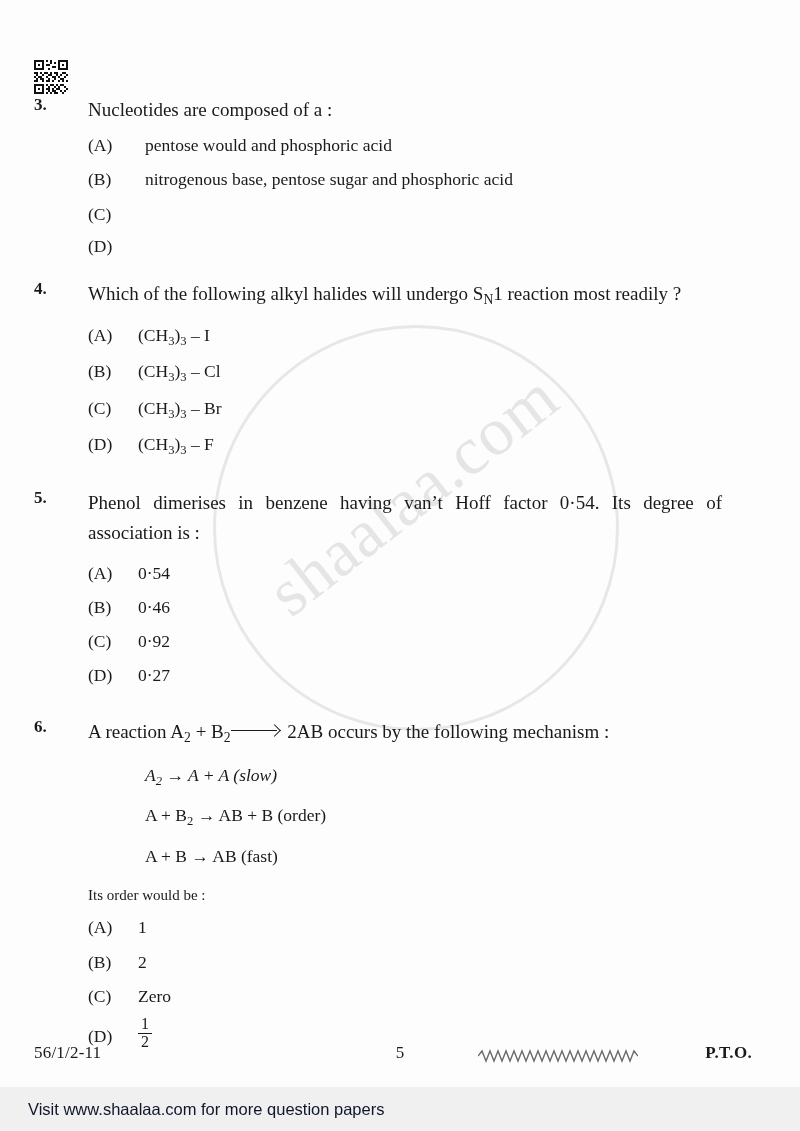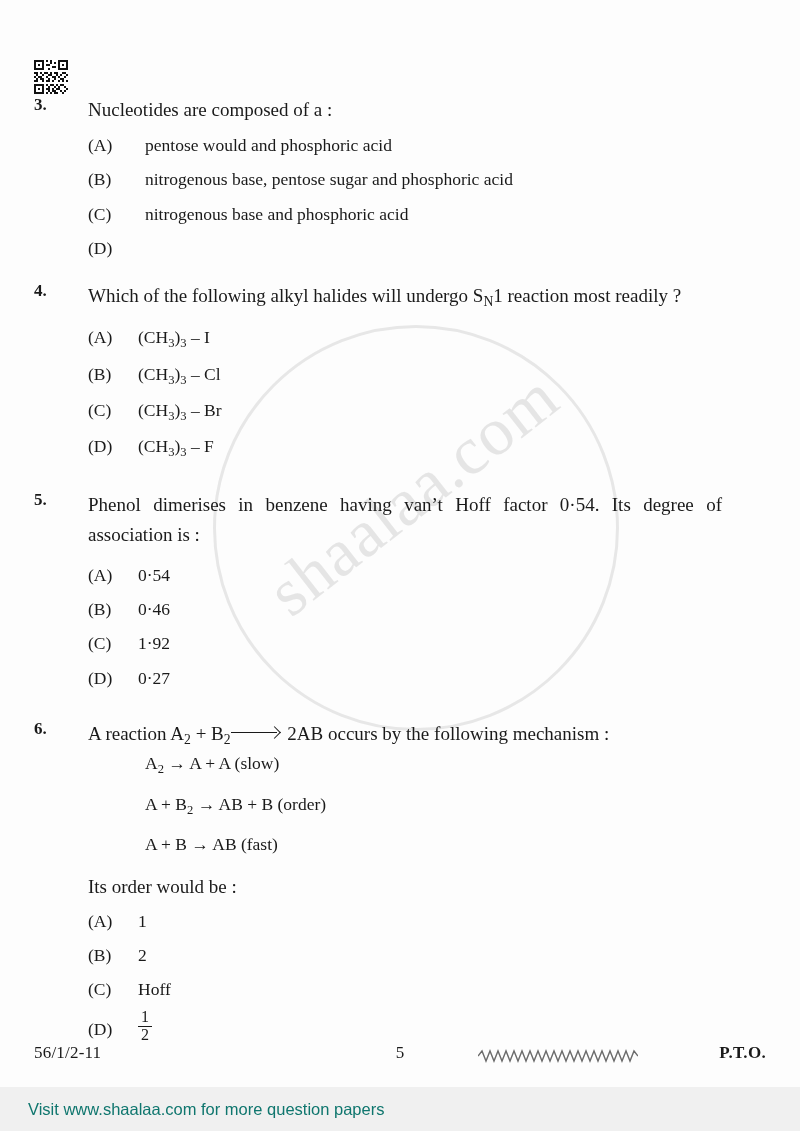--- a/index.html
+++ b/index.html
@@ -119,21 +119,21 @@
   .sub { font-size: 0.72em; vertical-align: -0.28em; }
 
   .mech {
     margin-left: 145px;
     font-size: 17.5px;
     line-height: 1.5;
     margin-bottom: 12px;
   }
   .mech-tail {
     margin-left: 88px;
-    font-size: 19px;
+    font-size: 15px;
     margin-top: 16px;
     margin-bottom: 10px;
   }
 
   .frac {
     display: inline-block;
     text-align: center;
     vertical-align: middle;
     line-height: 1.05;
     font-size: 16px;
@@ -192,42 +192,42 @@
   }
   .footer-squiggle {
     position: absolute;
     left: 478px;
     top: 6px;
     width: 160px;
     height: 14px;
   }
   .footer-pto {
     position: absolute;
-    right: 34px;
+    right: 48px;
     top: 0;
     font-size: 17px;
     font-weight: bold;
     letter-spacing: 0.3px;
   }
 
   .sitebar {
     position: absolute;
     left: 0;
     bottom: 0;
     width: 800px;
     height: 44px;
     background: #f0f0f0;
     display: flex;
     align-items: center;
   }
   .sitebar span {
     margin-left: 28px;
     font-family: "Liberation Sans", sans-serif;
     font-size: 16.5px;
-    color: #0f766e;
+    color: #0f172a;
   }
 </style>
 </head>
 <body>
 
 <div class="page">
 
   <div class="qr">
     <svg width="34" height="34" viewBox="0 0 17 17" shape-rendering="crispEdges">
       <rect width="17" height="17" fill="#ffffff"></rect>
@@ -315,21 +315,20 @@
         <div class="opt">
           <span class="opt-label">(A)</span>
           <span class="opt-body">pentose would and phosphoric acid</span>
         </div>
         <div class="opt">
           <span class="opt-label">(B)</span>
           <span class="opt-body">nitrogenous base, pentose sugar and phosphoric acid</span>
         </div>
         <div class="opt">
           <span class="opt-label">(C)</span>
-          <span class="opt-body">nitrogenous base and phosphoric acid</span>
         </div>
         <div class="opt">
           <span class="opt-label">(D)</span>
         </div>
       </div>
     </div>
 
     <div class="q" style="margin-top:22px;">
       <div class="q-num">4.</div>
       <div class="q-text"><span>Which of the following alkyl halides will undergo S</span><span class="sub">N</span><span>1 reaction most readily ?</span></div>
@@ -360,51 +359,51 @@
         <div class="opt tight">
           <span class="opt-label">(A)</span>
           <span class="opt-body">0·54</span>
         </div>
         <div class="opt tight">
           <span class="opt-label">(B)</span>
           <span class="opt-body">0·46</span>
         </div>
         <div class="opt tight">
           <span class="opt-label">(C)</span>
-          <span class="opt-body">1·92</span>
+          <span class="opt-body">0·92</span>
         </div>
         <div class="opt tight">
           <span class="opt-label">(D)</span>
           <span class="opt-body">0·27</span>
         </div>
       </div>
     </div>
 
     <div class="q" style="margin-top:28px;">
       <div class="q-num">6.</div>
       <div class="q-text nojust"><span>A reaction A</span><span class="sub">2</span><span> + B</span><span class="sub">2</span><span class="arrow-long"></span><span> 2AB occurs by the following mechanism :</span></div>
 
-      <div class="mech" style=""><span>A</span><span class="sub">2</span><span> → A + A (slow)</span></div>
+      <div class="mech" style="margin-top:14px;font-style:italic;"><span>A</span><span class="sub">2</span><span> → A + A (slow)</span></div>
       <div class="mech"><span>A + B</span><span class="sub">2</span><span> → AB + B (order)</span></div>
       <div class="mech"><span>A + B</span><span class="sub"></span><span> → AB (fast)</span></div>
 
       <div class="mech-tail">Its order would be :</div>
 
       <div class="opts">
         <div class="opt tight">
           <span class="opt-label">(A)</span>
           <span class="opt-body">1</span>
         </div>
         <div class="opt tight">
           <span class="opt-label">(B)</span>
           <span class="opt-body">2</span>
         </div>
         <div class="opt tight">
           <span class="opt-label">(C)</span>
-          <span class="opt-body">Hoff</span>
+          <span class="opt-body">Zero</span>
         </div>
         <div class="opt tight" style="min-height:36px;">
           <span class="opt-label" style="top:6px;">(D)</span>
           <span class="opt-body">
             <span class="frac">
               <span class="num">1</span>
               <span class="den">2</span>
             </span>
           </span>
         </div>

